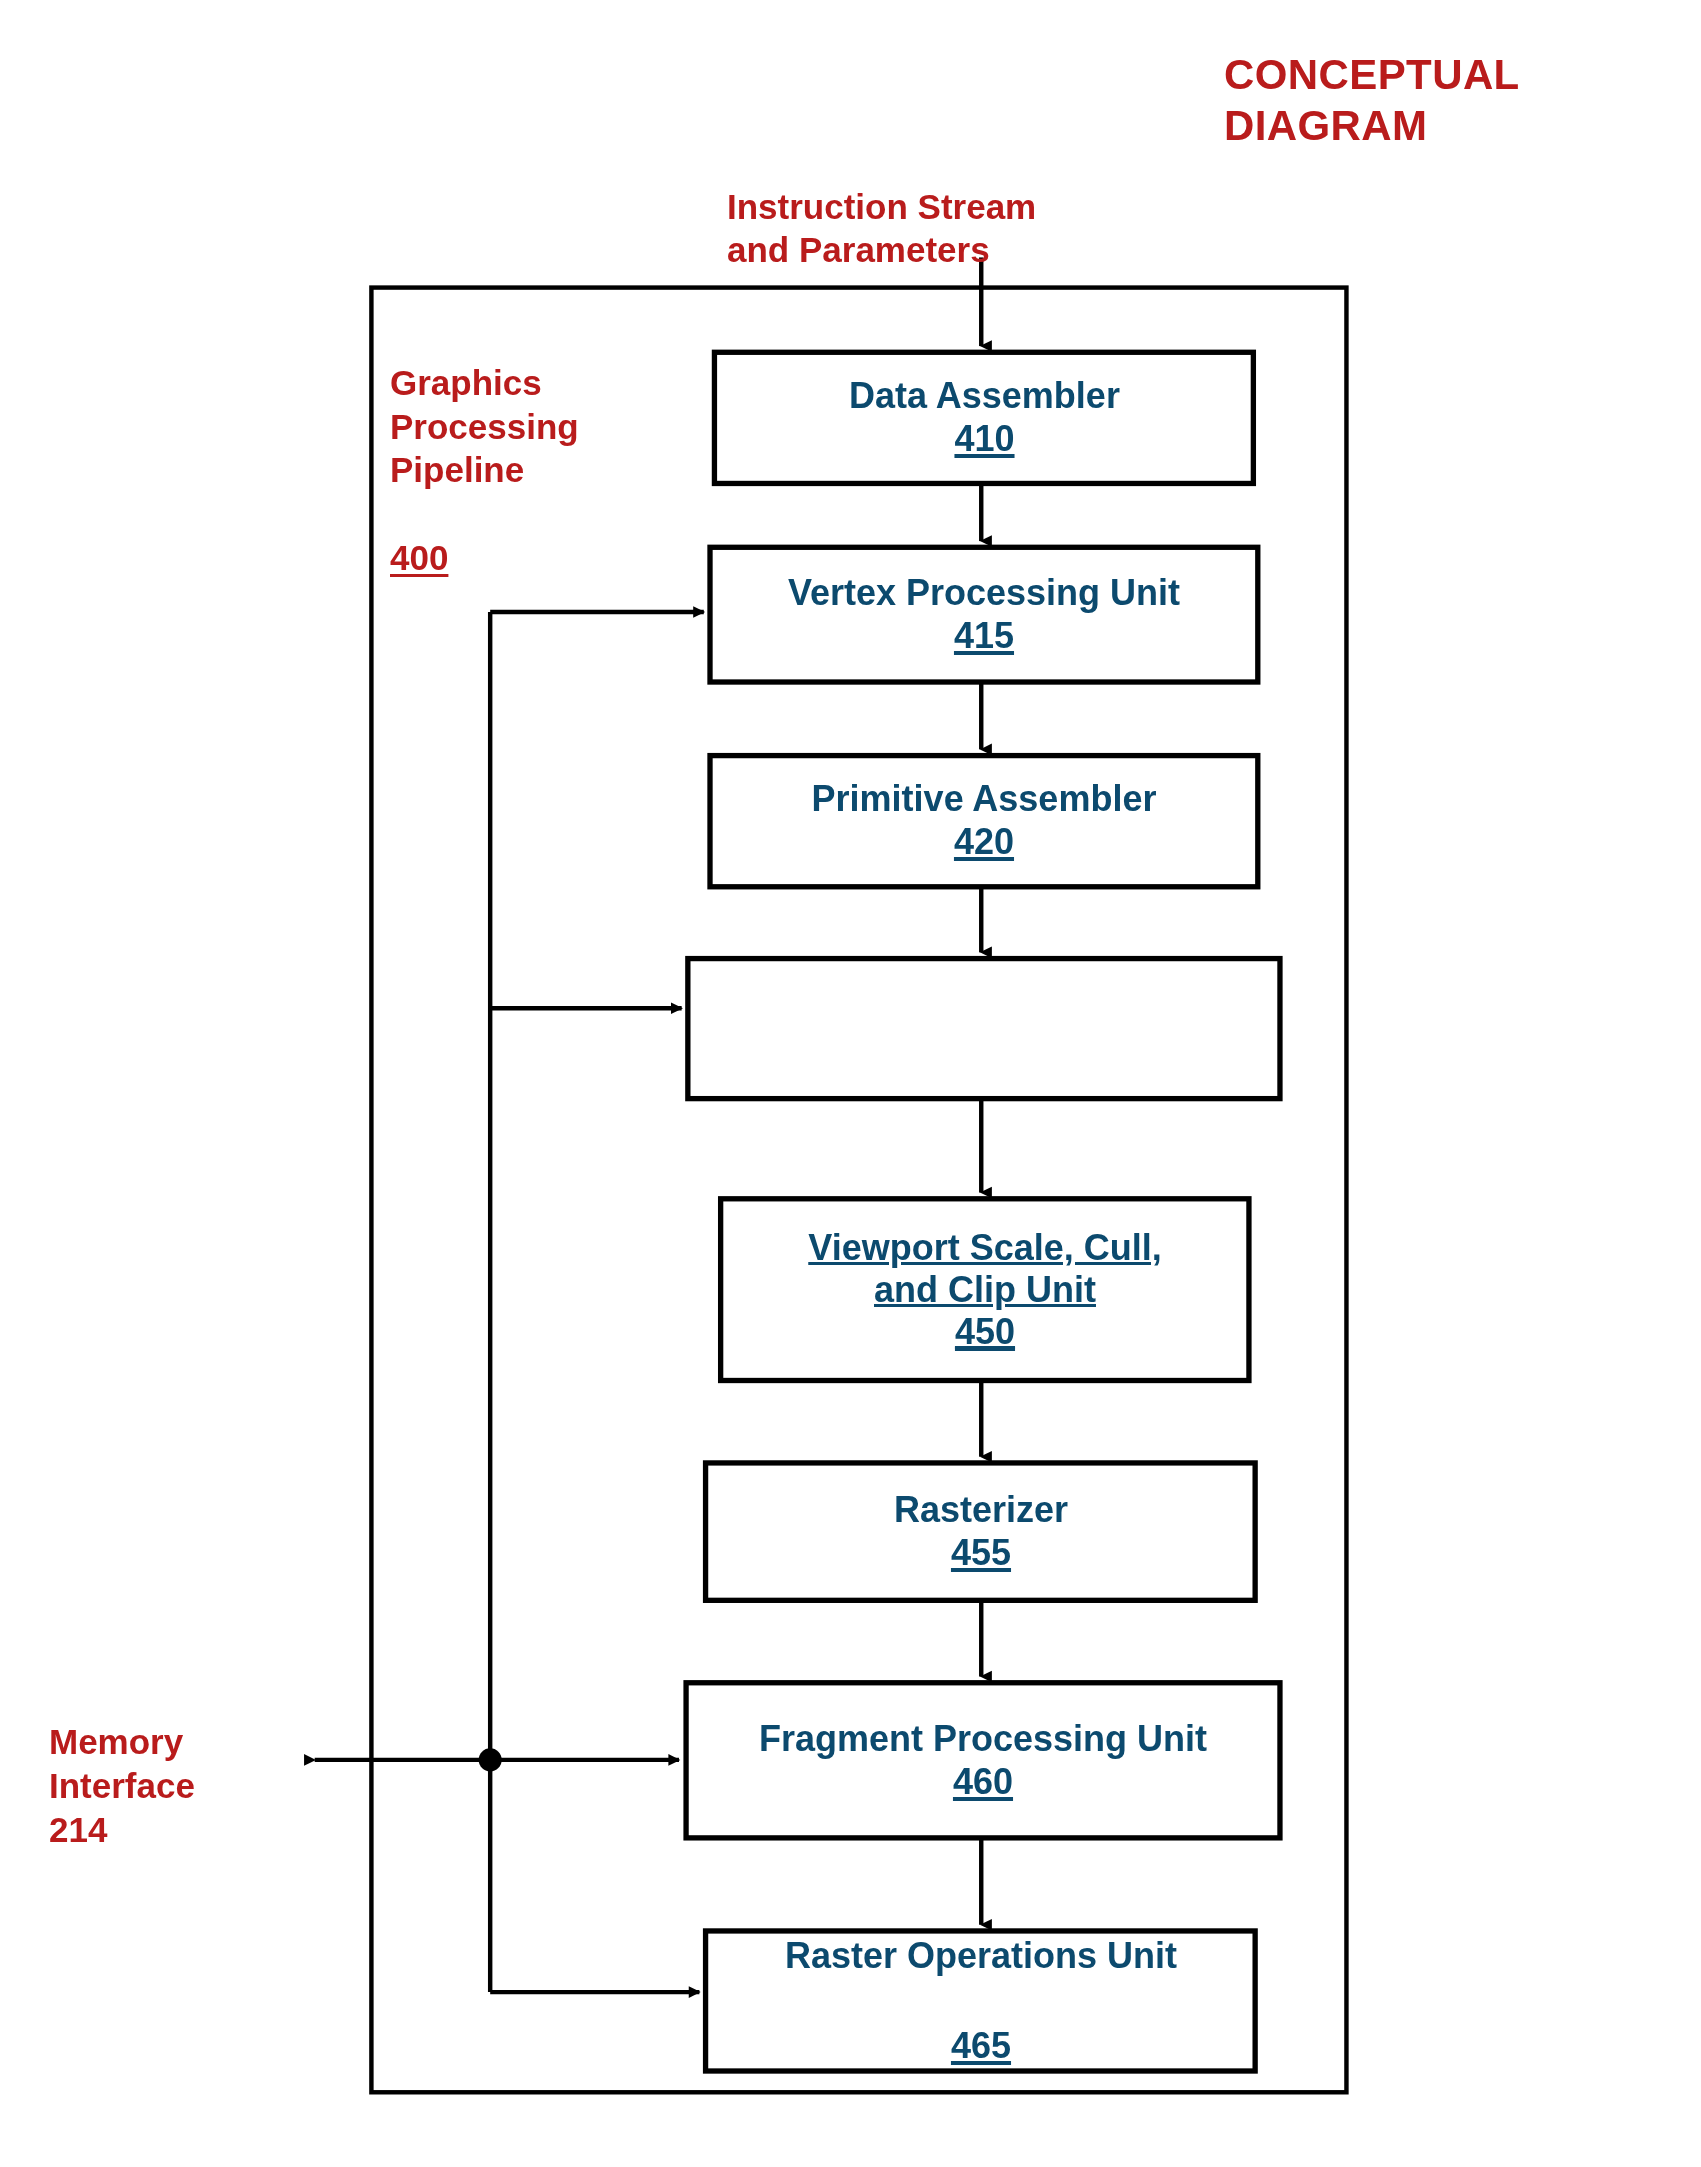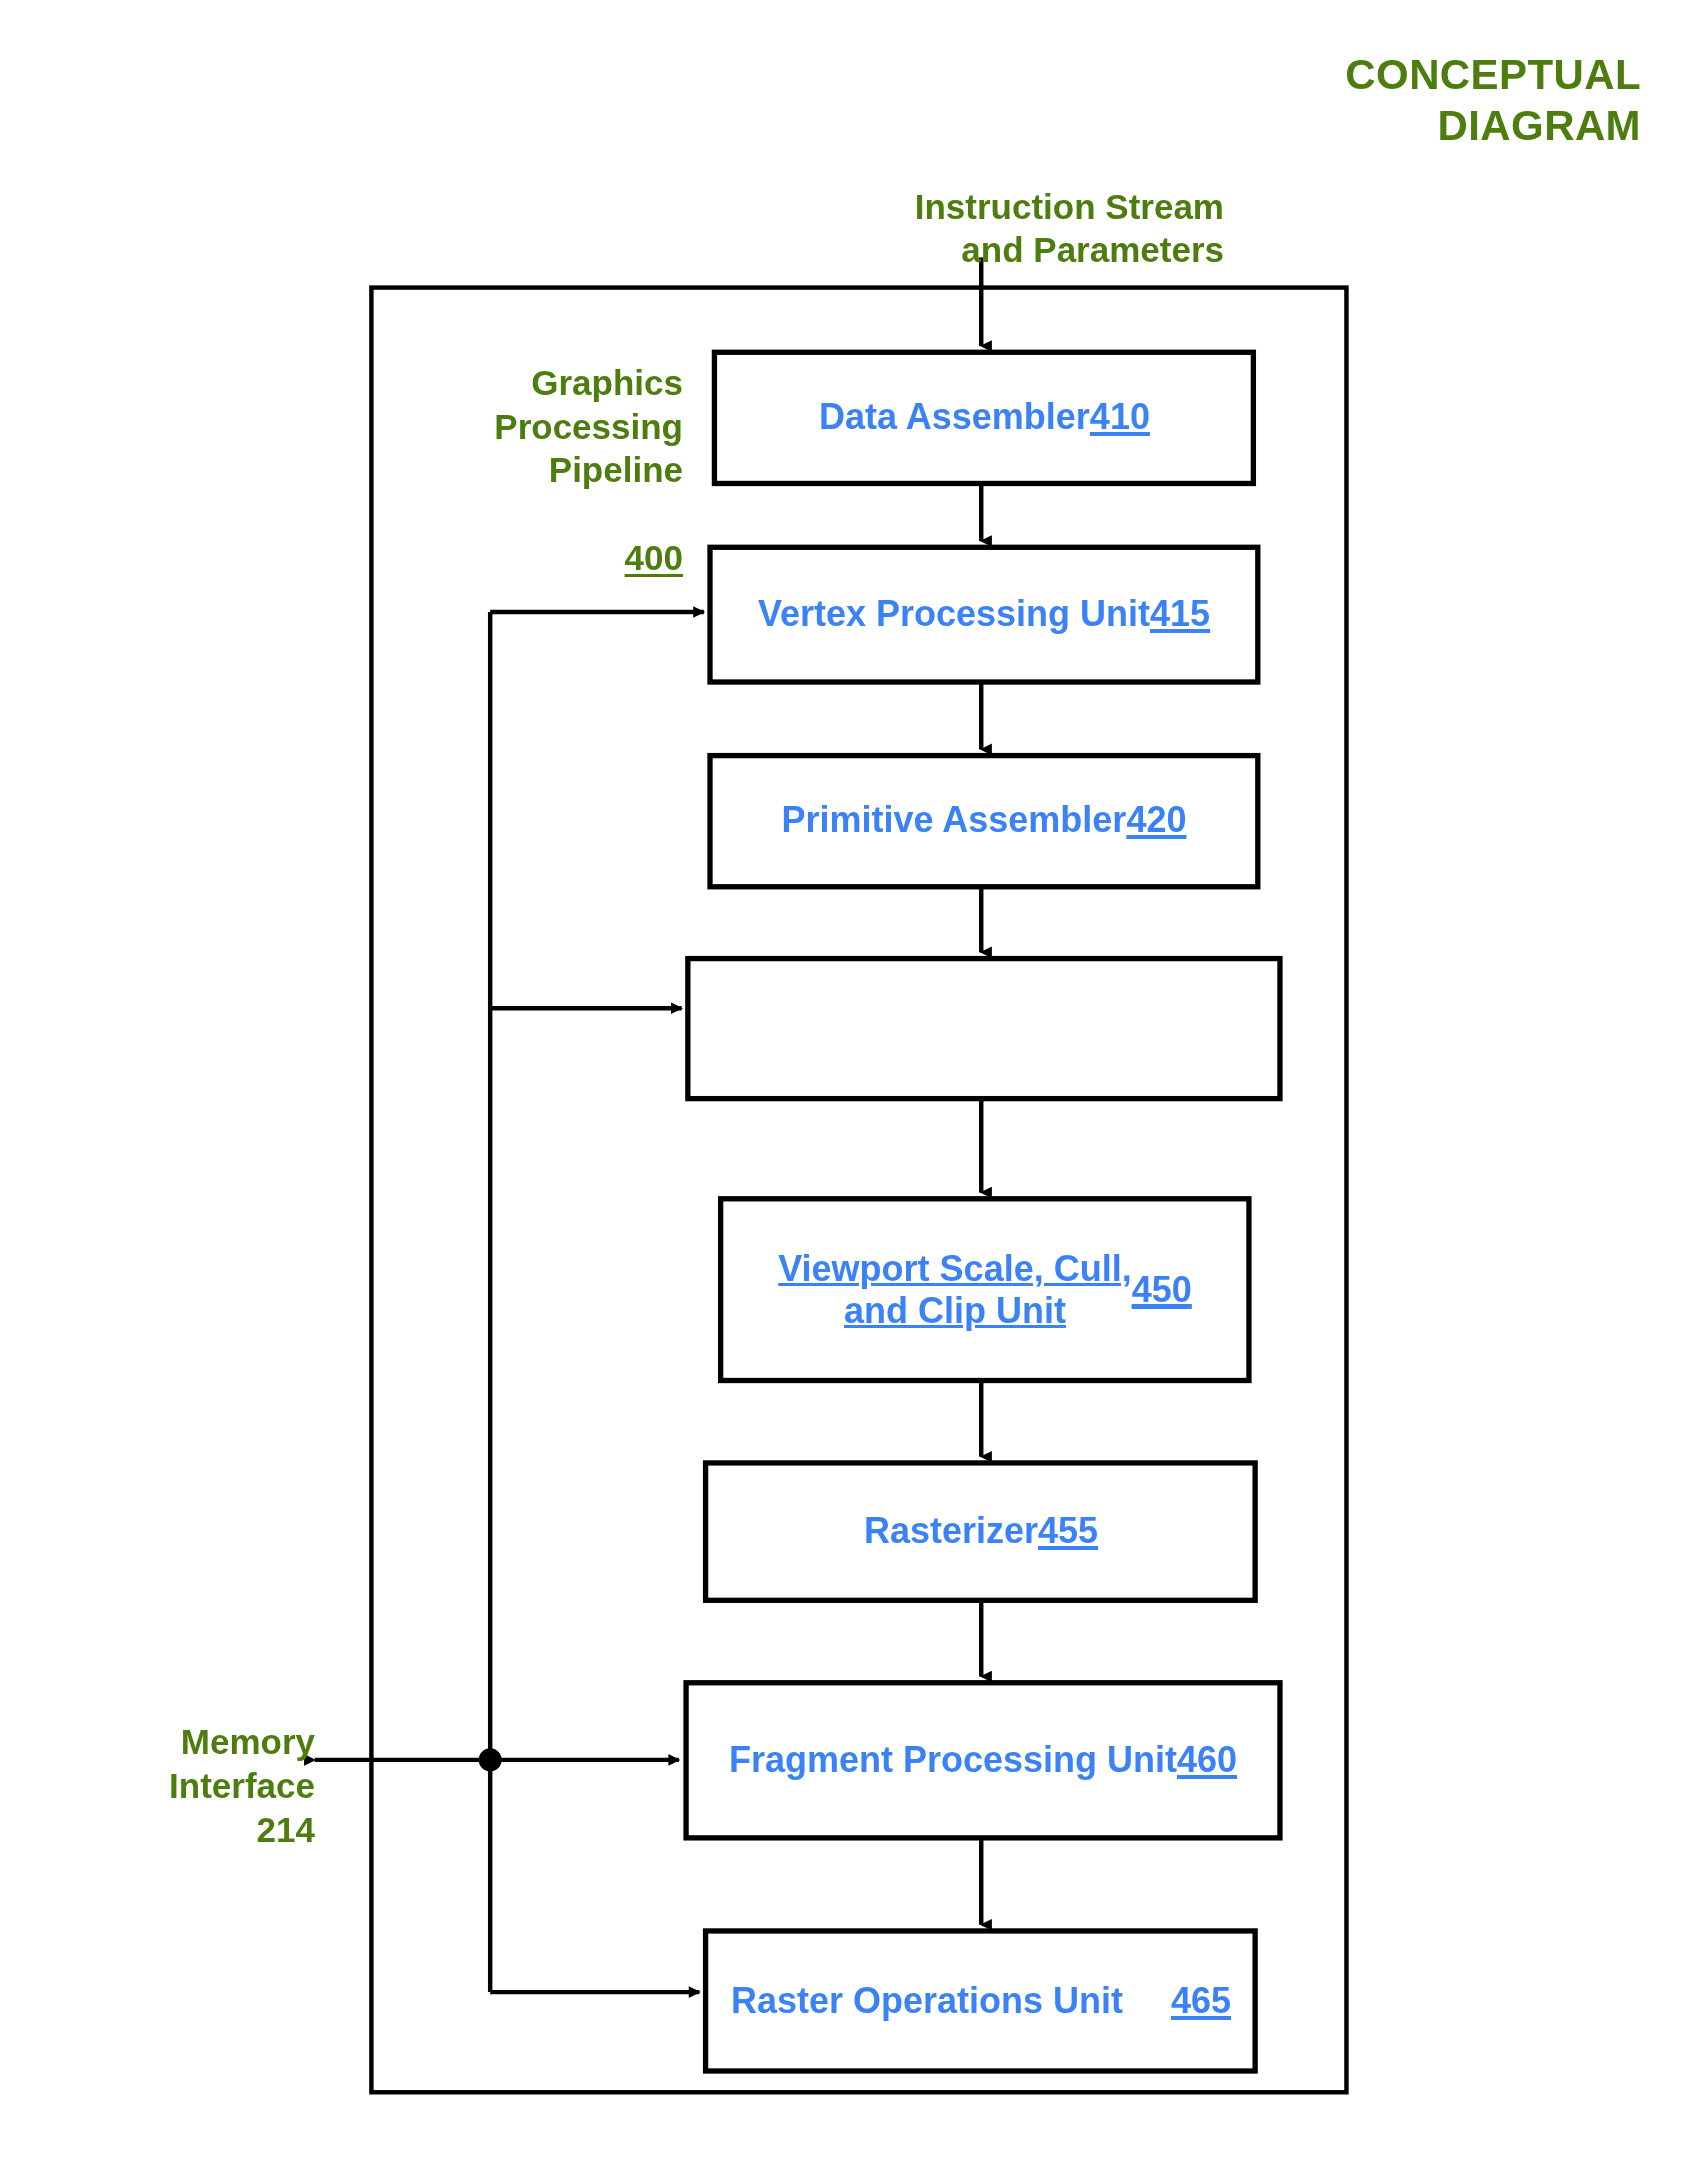--- a/index.html
+++ b/index.html
@@ -23,24 +23,24 @@
   }
   svg.layer {
     position: absolute;
     left: 0; top: 0;
     width: 1701px;
     height: 2168px;
     pointer-events: none;
   }
   .txt {
     position: absolute;
-    text-align: right;
+    text-align: left;
     font-weight: bold;
     line-height: 1.16;
-    color: #4d7c0f;
+    color: #b91c1c;
     white-space: pre-line;
   }
   
   #conceptual-diagram-title {
     left: 1224px;
     top: 49px;
     width: 417px;
     font-size: 42px;
     letter-spacing: 0.4px;
     line-height: 1.22;
@@ -71,28 +71,28 @@
     left: 49px;
     top: 1720px;
     width: 266px;
     font-size: 35px;
     line-height: 1.26;
   }
   
   .stage-box-label {
     position: absolute;
     display: flex;
-    flex-direction: row;
+    flex-direction: column;
     align-items: center;
     justify-content: center;
     text-align: center;
     font-weight: bold;
     font-size: 36px;
     line-height: 1.17;
-    color: #3b82f6;
+    color: #0c4a6e;
     box-sizing: border-box;
     padding: 0 7px;
   }
   .stage-box-label .name { white-space: pre-line; }
   .stage-box-label .ref {
     text-decoration: underline;
     text-underline-offset: 2.7px;
     text-decoration-thickness: 3.5px;
   }
 </style>

